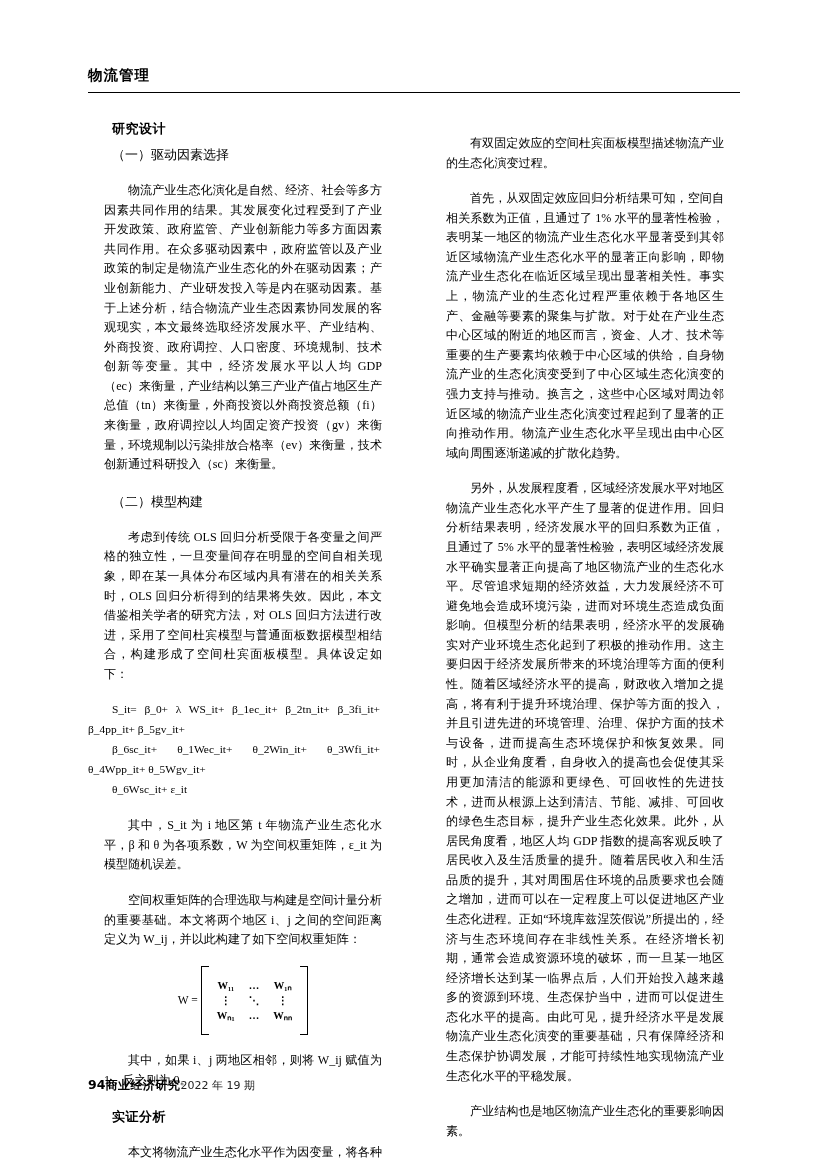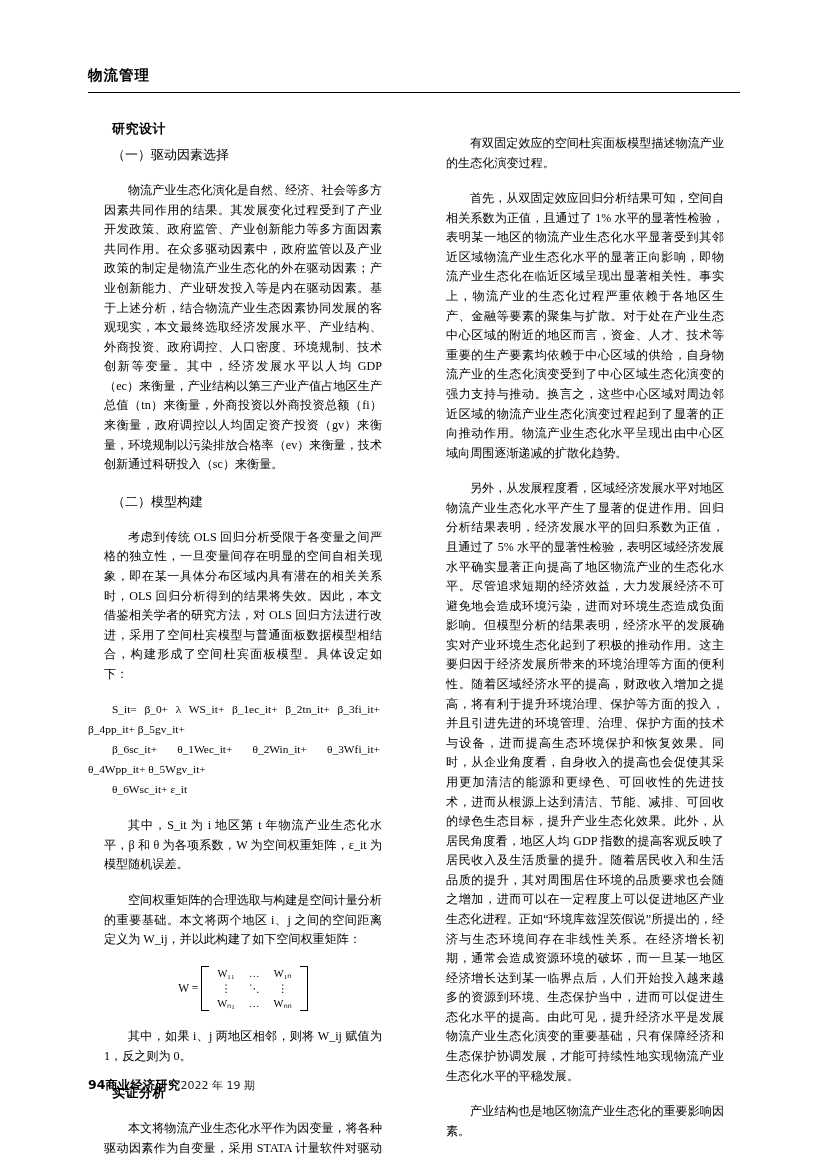--- a/index.html
+++ b/index.html
@@ -100,21 +100,22 @@
     display: inline-block;
     width: 7px;
     align-self: stretch;
     border-top: 1px solid #000;
     border-bottom: 1px solid #000;
   }
   .bracket.left { border-left: 1px solid #000; }
   .bracket.right { border-right: 1px solid #000; }
   table.mat {
     border-collapse: collapse;
-    margin: 0 1px;
+    margin: 12px 1px;
+    font-weight: bold;
   }
   table.mat td {
     padding: 1px 7px;
     text-align: center;
     font-size: 10.5px;
     line-height: 1.25;
   }
   .footer {
     position: absolute;
     left: 88px;

